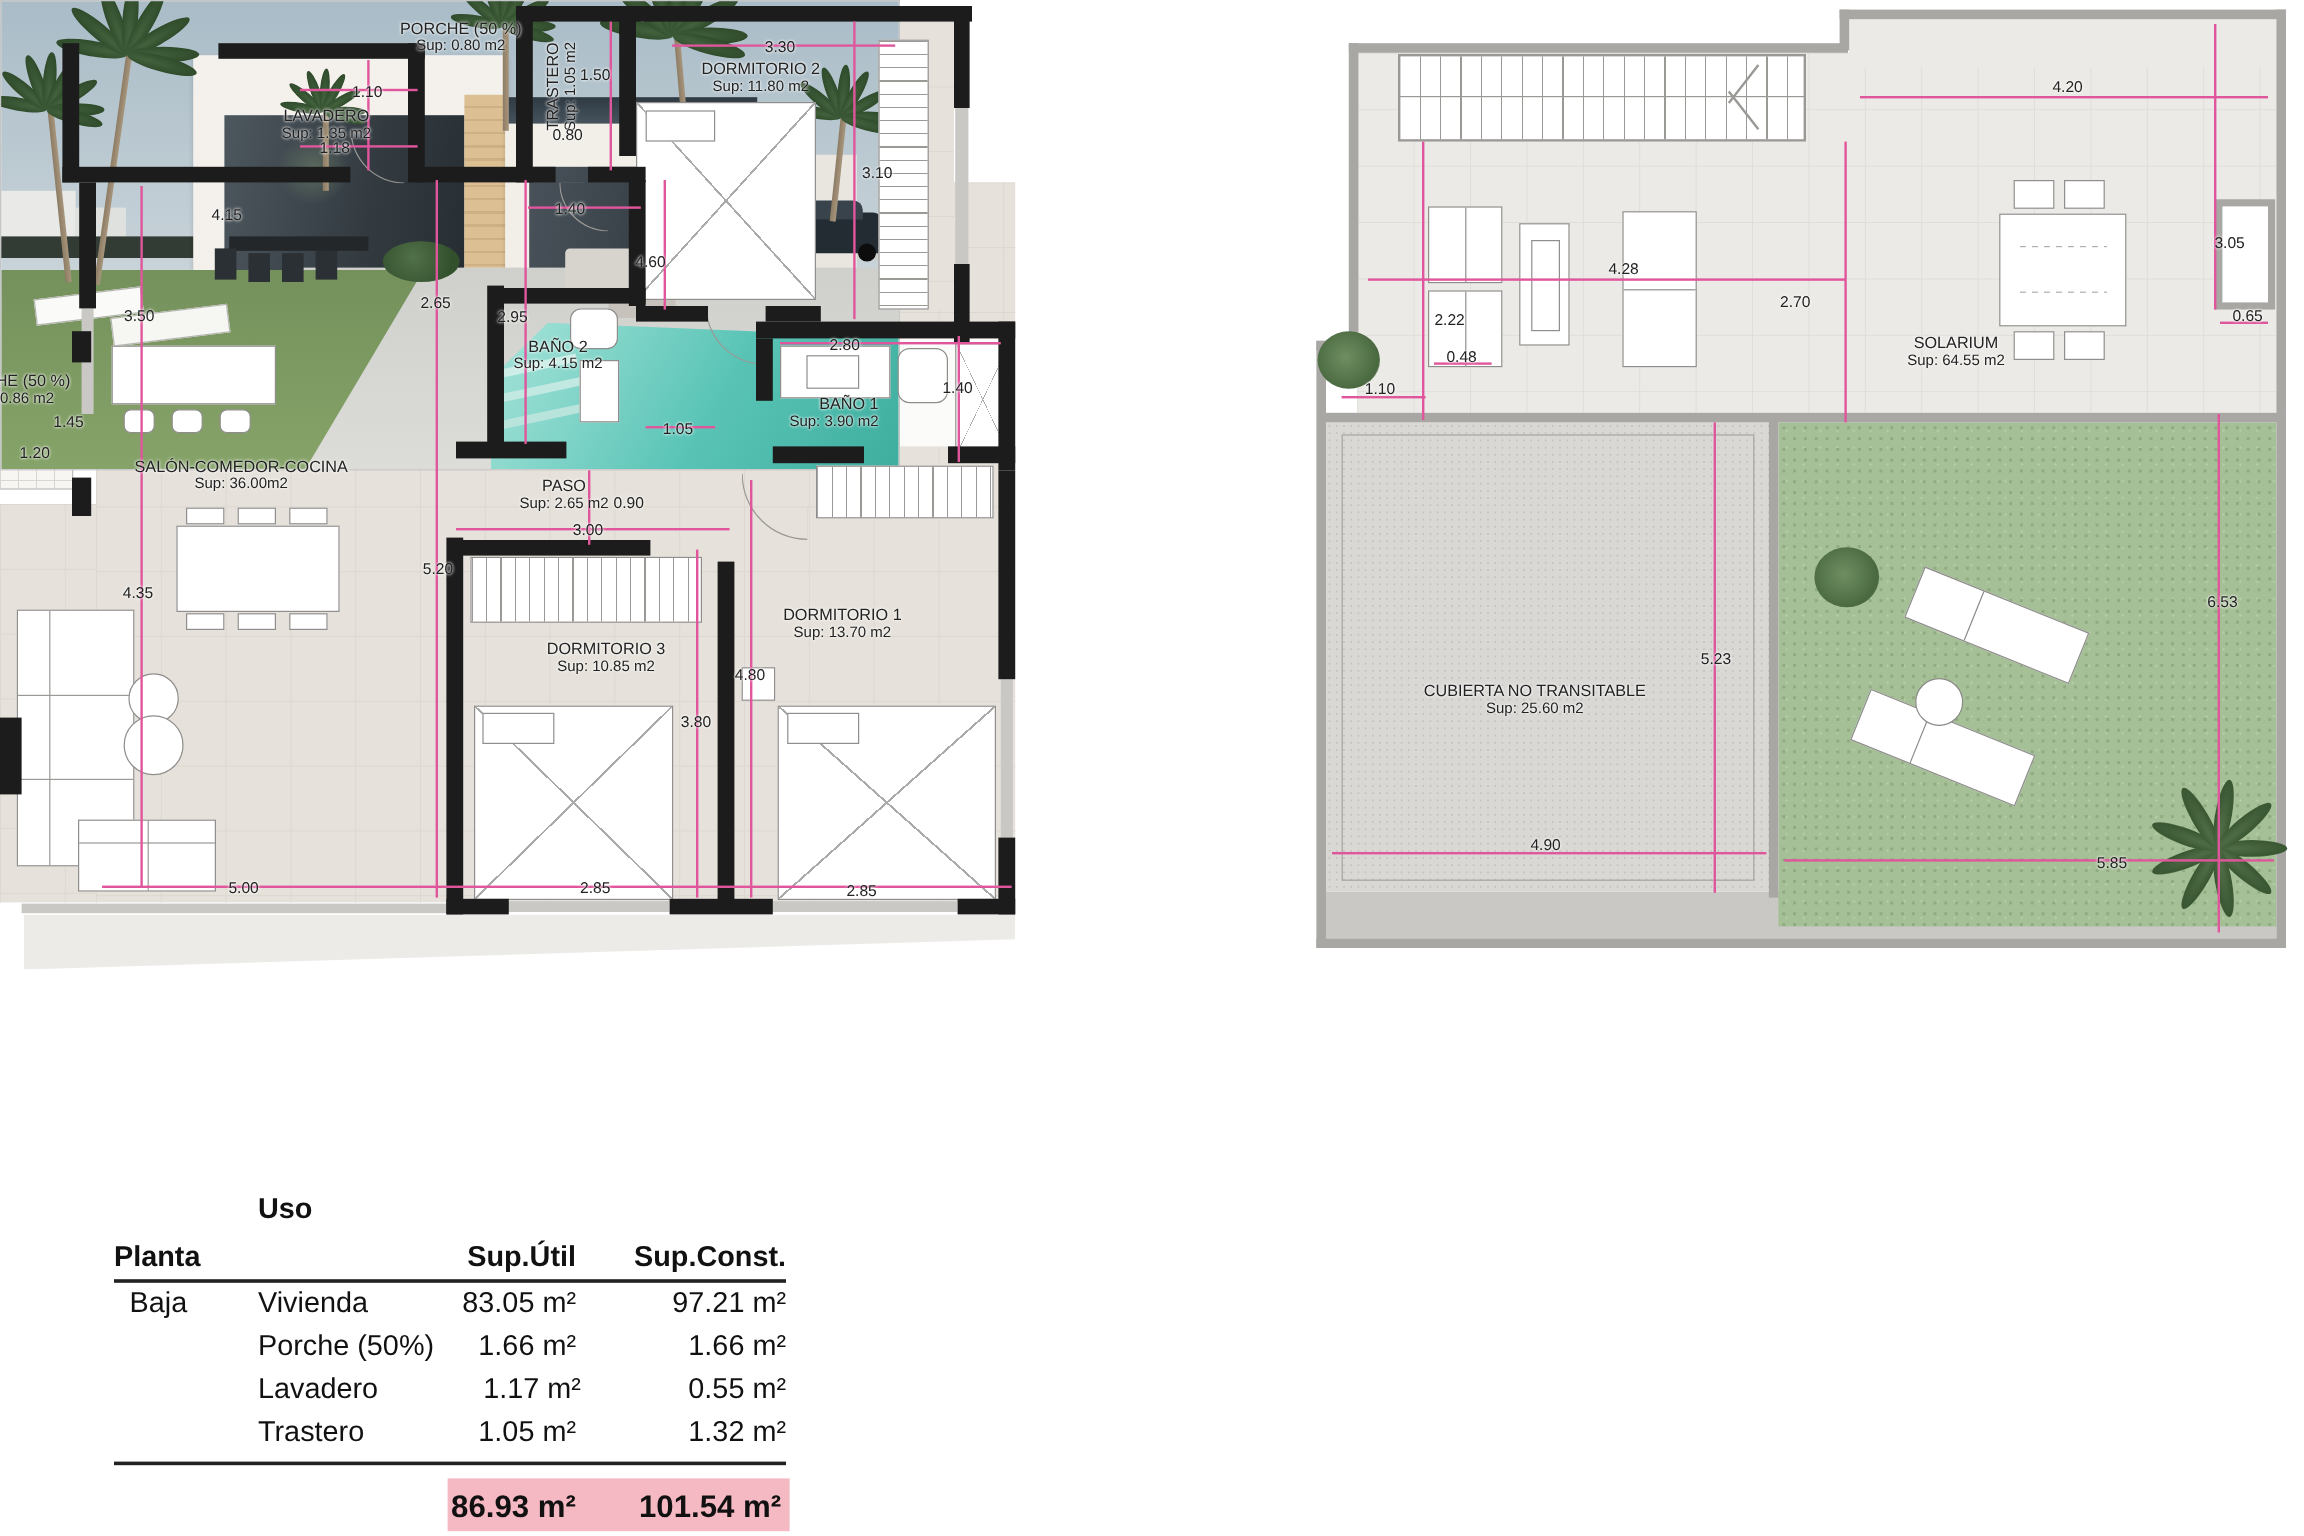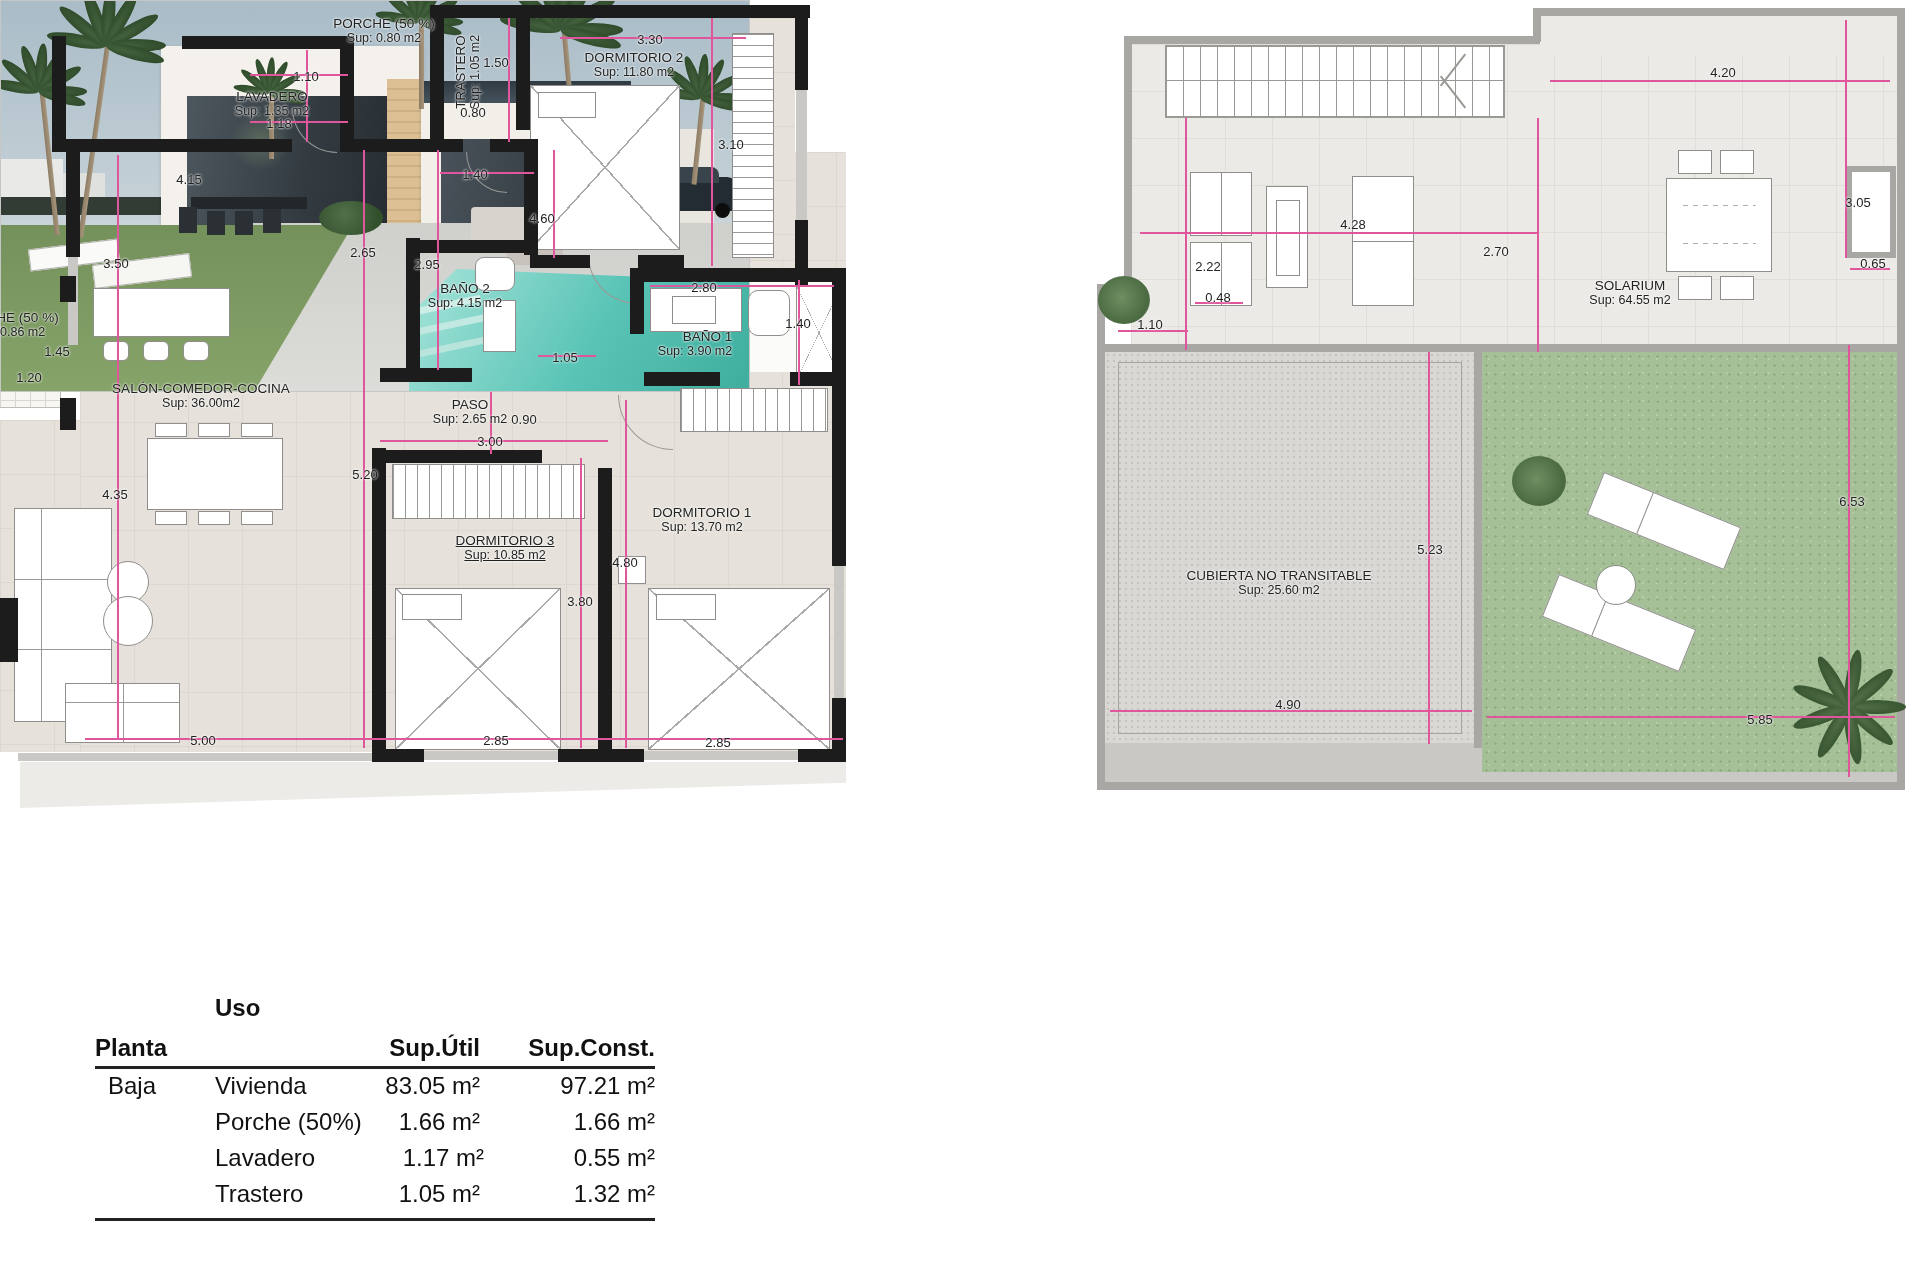--- a/index.html
+++ b/index.html
@@ -164,21 +164,21 @@
           <span class="rs">Sup: 3.90 m2</span>
         </div>
         <div class="room" style="left: 470px; top: 412px;">
           <span class="rn">PASO</span>
           <span class="rs">Sup: 2.65 m2</span>
         </div>
         <div class="room" style="left: 201px; top: 396px;">
           <span class="rn">SALÓN-COMEDOR-COCINA</span>
           <span class="rs">Sup: 36.00m2</span>
         </div>
-        <div class="room" style="left: 505px; top: 548px; text-decoration: underline;">
+        <div class="room" style="left: 505px; top: 548px;">
           <span class="rn">DORMITORIO 3</span>
           <span class="rs">Sup: 10.85 m2</span>
         </div>
         <div class="room" style="left: 702px; top: 520px;">
           <span class="rn">DORMITORIO 1</span>
           <span class="rs">Sup: 13.70 m2</span>
         </div>
         <div class="room" style="left: 8px; top: 325px;">
           <span class="rn">PORCHE (50 %)</span>
           <span class="rs">Sup: 0.86 m2</span>
@@ -300,20 +300,24 @@
 
     <div class="t-c" style="left:215px;top:1144px;">Lavadero</div>
     <div class="t-c ra" style="left:364px;top:1144px;width:120px;">1.17 m²</div>
     <div class="t-c ra" style="left:520px;top:1144px;width:135px;">0.55 m²</div>
 
     <div class="t-c" style="left:215px;top:1180px;">Trastero</div>
     <div class="t-c ra" style="left:360px;top:1180px;width:120px;">1.05 m²</div>
     <div class="t-c ra" style="left:520px;top:1180px;width:135px;">1.32 m²</div>
 
     <div class="t-rule" style="top:1218px;"></div>
+    <div class="t-tot">
+      <span class="ra" style="left:0;width:107px;">86.93 m²</span>
+      <span class="ra" style="left:130px;width:148px;">101.54 m²</span>
+    </div>
   </section>
 
   <section id="villa-render">
     <div class="vr" style="left:0;top:158px;width:62px;height:44px;background:#e9eae7;"></div>
     <div class="vr" style="left:62px;top:172px;width:42px;height:30px;background:#dfe1de;"></div>
     <div class="vr" style="left:0;top:196px;width:748px;height:18px;background:#333b35;"></div>
     <div class="vr" style="left:580px;top:190px;width:168px;height:26px;background:#ccd0cd;"></div>
 
     <div class="vr" style="left:160px;top:45px;width:262px;height:180px;background:#f4f1ec;box-shadow:0 2px 4px rgba(0,0,0,.15);"></div>
     <div class="vr" style="left:186px;top:95px;width:200px;height:130px;background:linear-gradient(100deg,#4d575e,#333b41 60%,#272e33);"></div>

